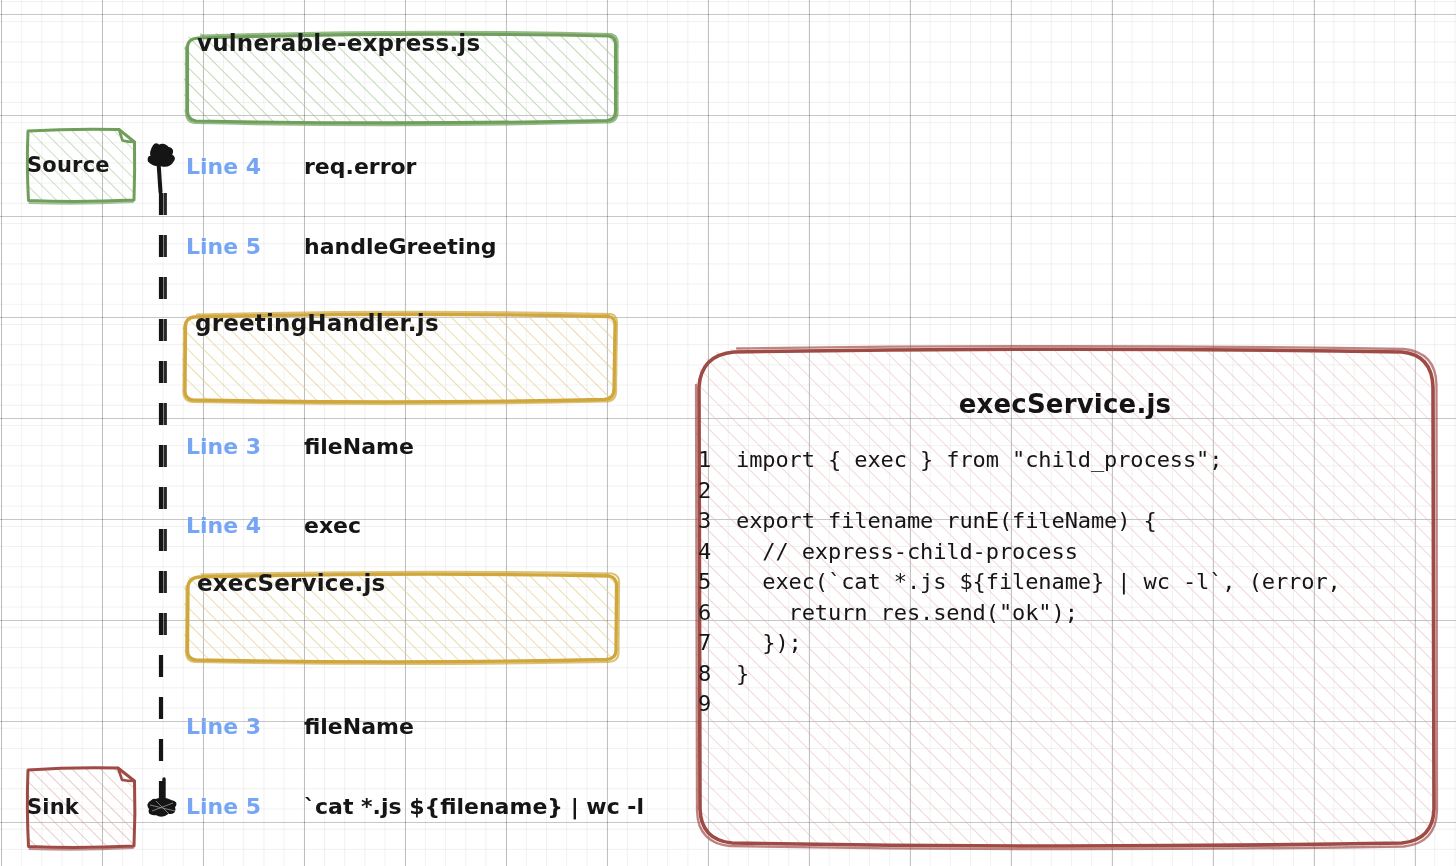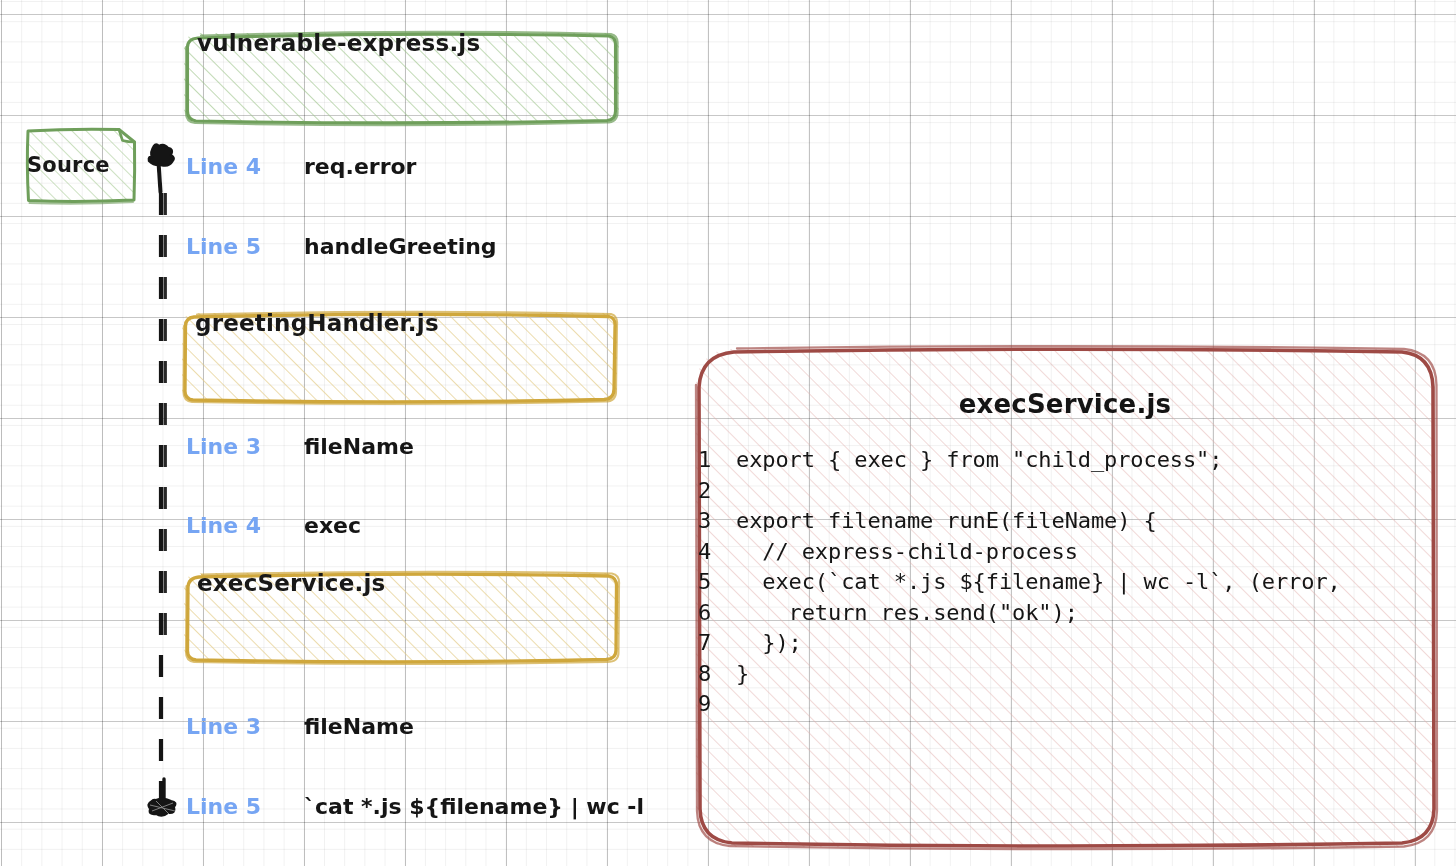--- a/index.html
+++ b/index.html
@@ -234,20 +234,34 @@
         </pattern>
       </defs>
       <path d="M7 7 L 99 6 L 114 18 L 114 77 L 7 78 Z" fill="url(#hatchGreen2)" opacity="0.85"></path>
       <path d="M7 8 Q 50 5.5 98 6.5 L 113.5 19 Q 114 48 113 77 Q 58 79.5 7.5 77.5 Q 5.5 42 7 8 Z" fill="none" stroke="#6f9f5b" stroke-width="3" stroke-linejoin="round" stroke-linecap="round"></path>
       <path d="M98 6.5 Q 100 13 101.5 17.5 Q 107 19 113.5 19" fill="none" stroke="#6f9f5b" stroke-width="2.6" stroke-linejoin="round" stroke-linecap="round"></path>
       <path d="M8.5 80 Q 58 82 112 79" fill="none" stroke="#6f9f5b" stroke-width="2" opacity="0.6" stroke-linecap="round"></path>
     </svg>
     <span class="nb-label hand">Source</span>
   </div>
 
+  <div class="notebox" style="left:27px; top:767px; width:110px; height:80px;">
+    <svg class="nb-svg" viewBox="0 0 122 92" preserveAspectRatio="none">
+      <defs>
+        <pattern id="hatchRed2" width="10" height="10" patternTransform="rotate(-45)" patternUnits="userSpaceOnUse">
+          <line x1="0" y1="0" x2="0" y2="10" stroke="#d8a6a3" stroke-width="1.4"></line>
+        </pattern>
+      </defs>
+      <path d="M7 8 L 99 6 L 114 19 L 114 85 L 7 86 Z" fill="url(#hatchRed2)" opacity="0.8"></path>
+      <path d="M7 9 Q 50 6 97 7 L 113.5 20 Q 114.5 53 113 85 Q 58 87.5 7.5 85.5 Q 5.5 46 7 9 Z" fill="none" stroke="#9e4a45" stroke-width="3" stroke-linejoin="round" stroke-linecap="round"></path>
+      <path d="M97 7 Q 99.5 14 101 19 Q 107 20 113.5 20" fill="none" stroke="#9e4a45" stroke-width="2.6" stroke-linejoin="round" stroke-linecap="round"></path>
+      <path d="M8.5 88 Q 58 90 112 87" fill="none" stroke="#9e4a45" stroke-width="2" opacity="0.6" stroke-linecap="round"></path>
+    </svg>
+    <span class="nb-label hand">Sink</span>
+  </div>
 
   <svg class="marker" style="left:144px; top:140px; width:36px; height:56px;" viewBox="0 0 36 56">
     <path d="M14.5 22 L 16.5 52" stroke="#151515" stroke-width="4" stroke-linecap="round"></path>
     <path d="M10 6 Q 6 12 8 17 Q 4 16 5 21 Q 10 26 17 25 Q 25 27 28 22 Q 32 18 27 15 Q 30 9 24 8 Q 20 3 15 6 Q 12 3 10 6 Z" fill="#151515" stroke="#151515" stroke-width="2.4" stroke-linejoin="round"></path>
   </svg>
 
   <svg class="marker" style="left:143px; top:775px; width:42px; height:44px;" viewBox="0 0 42 44">
     <path d="M21 4 L 21 26" stroke="#151515" stroke-width="3.4" stroke-linecap="round"></path>
     <path d="M9 26 Q 3 29 7 34 Q 5 40 13 39 Q 19 43 25 38 Q 33 39 31 32 Q 35 27 28 26 Q 20 22 13 25 Q 10 24 9 26 Z" fill="#151515" stroke="#151515" stroke-width="2" stroke-linejoin="round"></path>
     <path d="M7 30 L 32 36 M9 36 L 30 28 M13 26 L 26 39" stroke="#ffffff" stroke-width="0.9" opacity="0.5"></path>
@@ -293,21 +307,21 @@
       <rect x="6" y="6" width="738" height="498" rx="34" fill="url(#hatchRed)" opacity="0.62"></rect>
       <path d="M44 9 Q 380 3.5 712 9 Q 742 12 743 44 L 744 466 Q 743 497 712 500 Q 378 506 42 500 Q 11 497 10 466 L 9 44 Q 11 12 44 9 Z" fill="none" stroke="#9e4a45" stroke-width="3.6" stroke-linecap="round" stroke-linejoin="round"></path>
       <path d="M47 5.5 Q 380 0.5 714 6 Q 746 9.5 746.5 42 L 747 468 Q 746 500 714 503.5 Q 376 509 40 503 Q 8 500 7 468 L 6 42" fill="none" stroke="#9e4a45" stroke-width="2.3" stroke-linecap="round" stroke-linejoin="round" opacity="0.68"></path>
     </svg>
 
     <div id="code-title" class="hand">execService.js</div>
 
     <div id="code-body">
       <div class="code-line">
         <span class="code-gutter">1</span>
-        <span class="code-text">export { exec } from "child_process";</span>
+        <span class="code-text">import { exec } from "child_process";</span>
       </div>
       <div class="code-line">
         <span class="code-gutter">2</span>
         <span class="code-text"></span>
       </div>
       <div class="code-line">
         <span class="code-gutter">3</span>
         <span class="code-text">export filename runE(fileName) {</span>
       </div>
       <div class="code-line">

